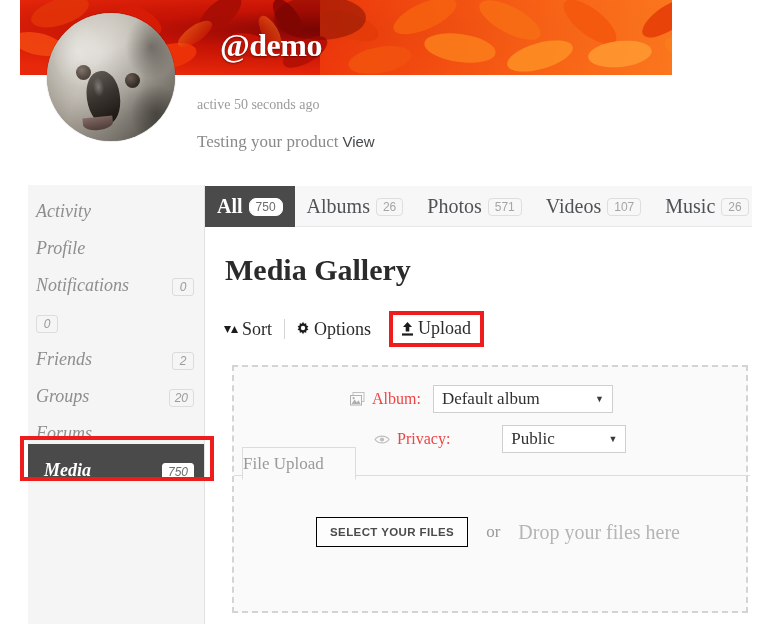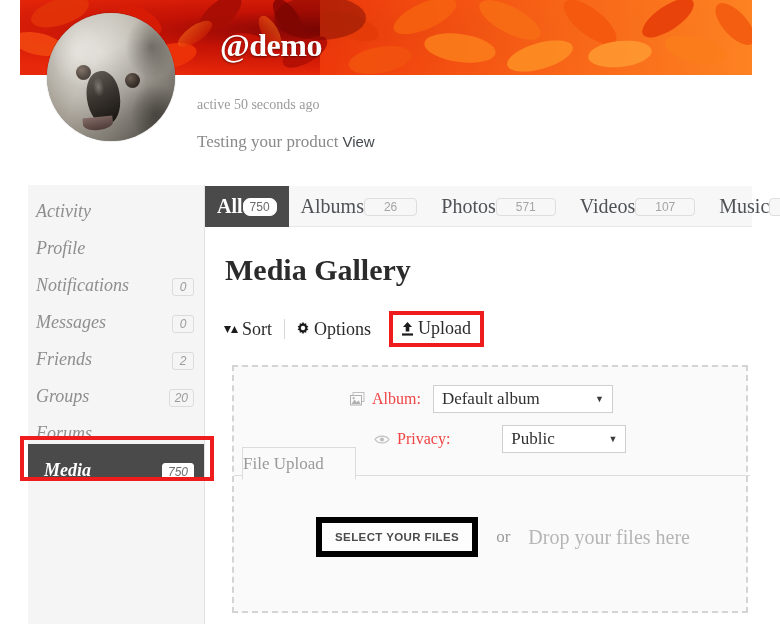--- a/index.html
+++ b/index.html
@@ -6,21 +6,21 @@
   html, body {
     width: 780px; height: 624px;
     background: #ffffff;
     font-family: "Liberation Serif", serif;
     overflow: hidden;
   }
 
   .page { position: relative; width: 780px; height: 624px; background:#fff; }
 
   
-  .cover-wrap { position:absolute; left:20px; top:0; width:732px; height:75px; overflow:hidden; }
+  .cover-wrap { position:absolute; left:20px; top:0; width:652px; height:75px; overflow:hidden; }
   .cover-img { position:absolute; inset:0; }
 
   .username {
     position:absolute; left:200px; top:27px;
     font-family:"Liberation Serif", serif;
     font-size:32px; font-weight:bold; color:#ffffff;
     letter-spacing:-0.5px;
     text-shadow: 0 1px 2px rgba(0,0,0,.45);
     z-index:6;
   }
@@ -104,27 +104,27 @@
     border:4px solid #ee1c1c; z-index:20; pointer-events:none;
   }
 
   
   .tabbar {
     position:absolute; left:205px; top:186px; width:547px; height:41px;
     background:#f7f7f7; border-bottom:1px solid #e8e8e8;
   }
   .tabs { display:flex; align-items:stretch; height:41px; }
   .tab {
-    display:flex; align-items:center; 
+    display:flex; align-items:center; gap:6px;
     padding:0 12px; font-size:20px; color:#4f5256;
     font-family:"Liberation Serif", serif;
   }
   .tab .badge {
     font-size:12px; color:#a5a5a5; background:#f7f7f7;
-    border:1px solid #dedede; border-radius:4px; padding:1px 19px;
+    border:1px solid #dedede; border-radius:4px; padding:1px 6px;
     font-family:"Liberation Sans", sans-serif; line-height:14px;
   }
   .tab.active { background:#4a4a4a; color:#ffffff; font-weight:bold; }
   .tab.active .badge {
     background:#ffffff; color:#6c6c6c; border-color:#ffffff; font-weight:normal;
     border-radius:7px; padding:1px 6px;
   }
 
   
   .content { position:absolute; left:205px; top:227px; width:547px; height:397px; background:#fff; }
@@ -186,21 +186,21 @@
     background:#fafafa; display:flex; align-items:center; justify-content:flex-start;
     font-size:17px; color:#9a9a9a; font-family:"Liberation Serif", serif;
     z-index:3;
   }
 
   .drop-row {
     position:absolute; left:0; top:150px; width:516px;
     display:flex; align-items:center; padding-left:82px; gap:18px;
   }
   .select-files-btn {
-    border:6px solid #000000; background:#fdfdfd;
+    border:1px solid #000000; background:#fdfdfd;
     font-family:"Liberation Sans", sans-serif; font-size:11.5px; font-weight:bold;
     letter-spacing:0.4px; color:#4b4b4b; padding:8px 13px;
   }
   .or-text { font-size:17px; color:#9a9a9a; font-family:"Liberation Serif", serif; }
   .drop-text { font-size:20px; color:#b5b5b5; font-family:"Liberation Serif", serif; }
 </style>
 </head>
 <body>
 
 <div class="page">
@@ -284,21 +284,20 @@
       <span class="lbl">Activity</span>
     </div>
     <div class="nav-item">
       <span class="lbl">Profile</span>
     </div>
     <div class="nav-item">
       <span class="lbl">Notifications</span>
       <span class="cnt">0</span>
     </div>
     <div class="nav-item">
-      <span class="lbl">Messages</span>
       <span class="cnt">0</span>
     </div>
     <div class="nav-item">
       <span class="lbl">Friends</span>
       <span class="cnt">2</span>
     </div>
     <div class="nav-item">
       <span class="lbl">Groups</span>
       <span class="cnt">20</span>
     </div>

